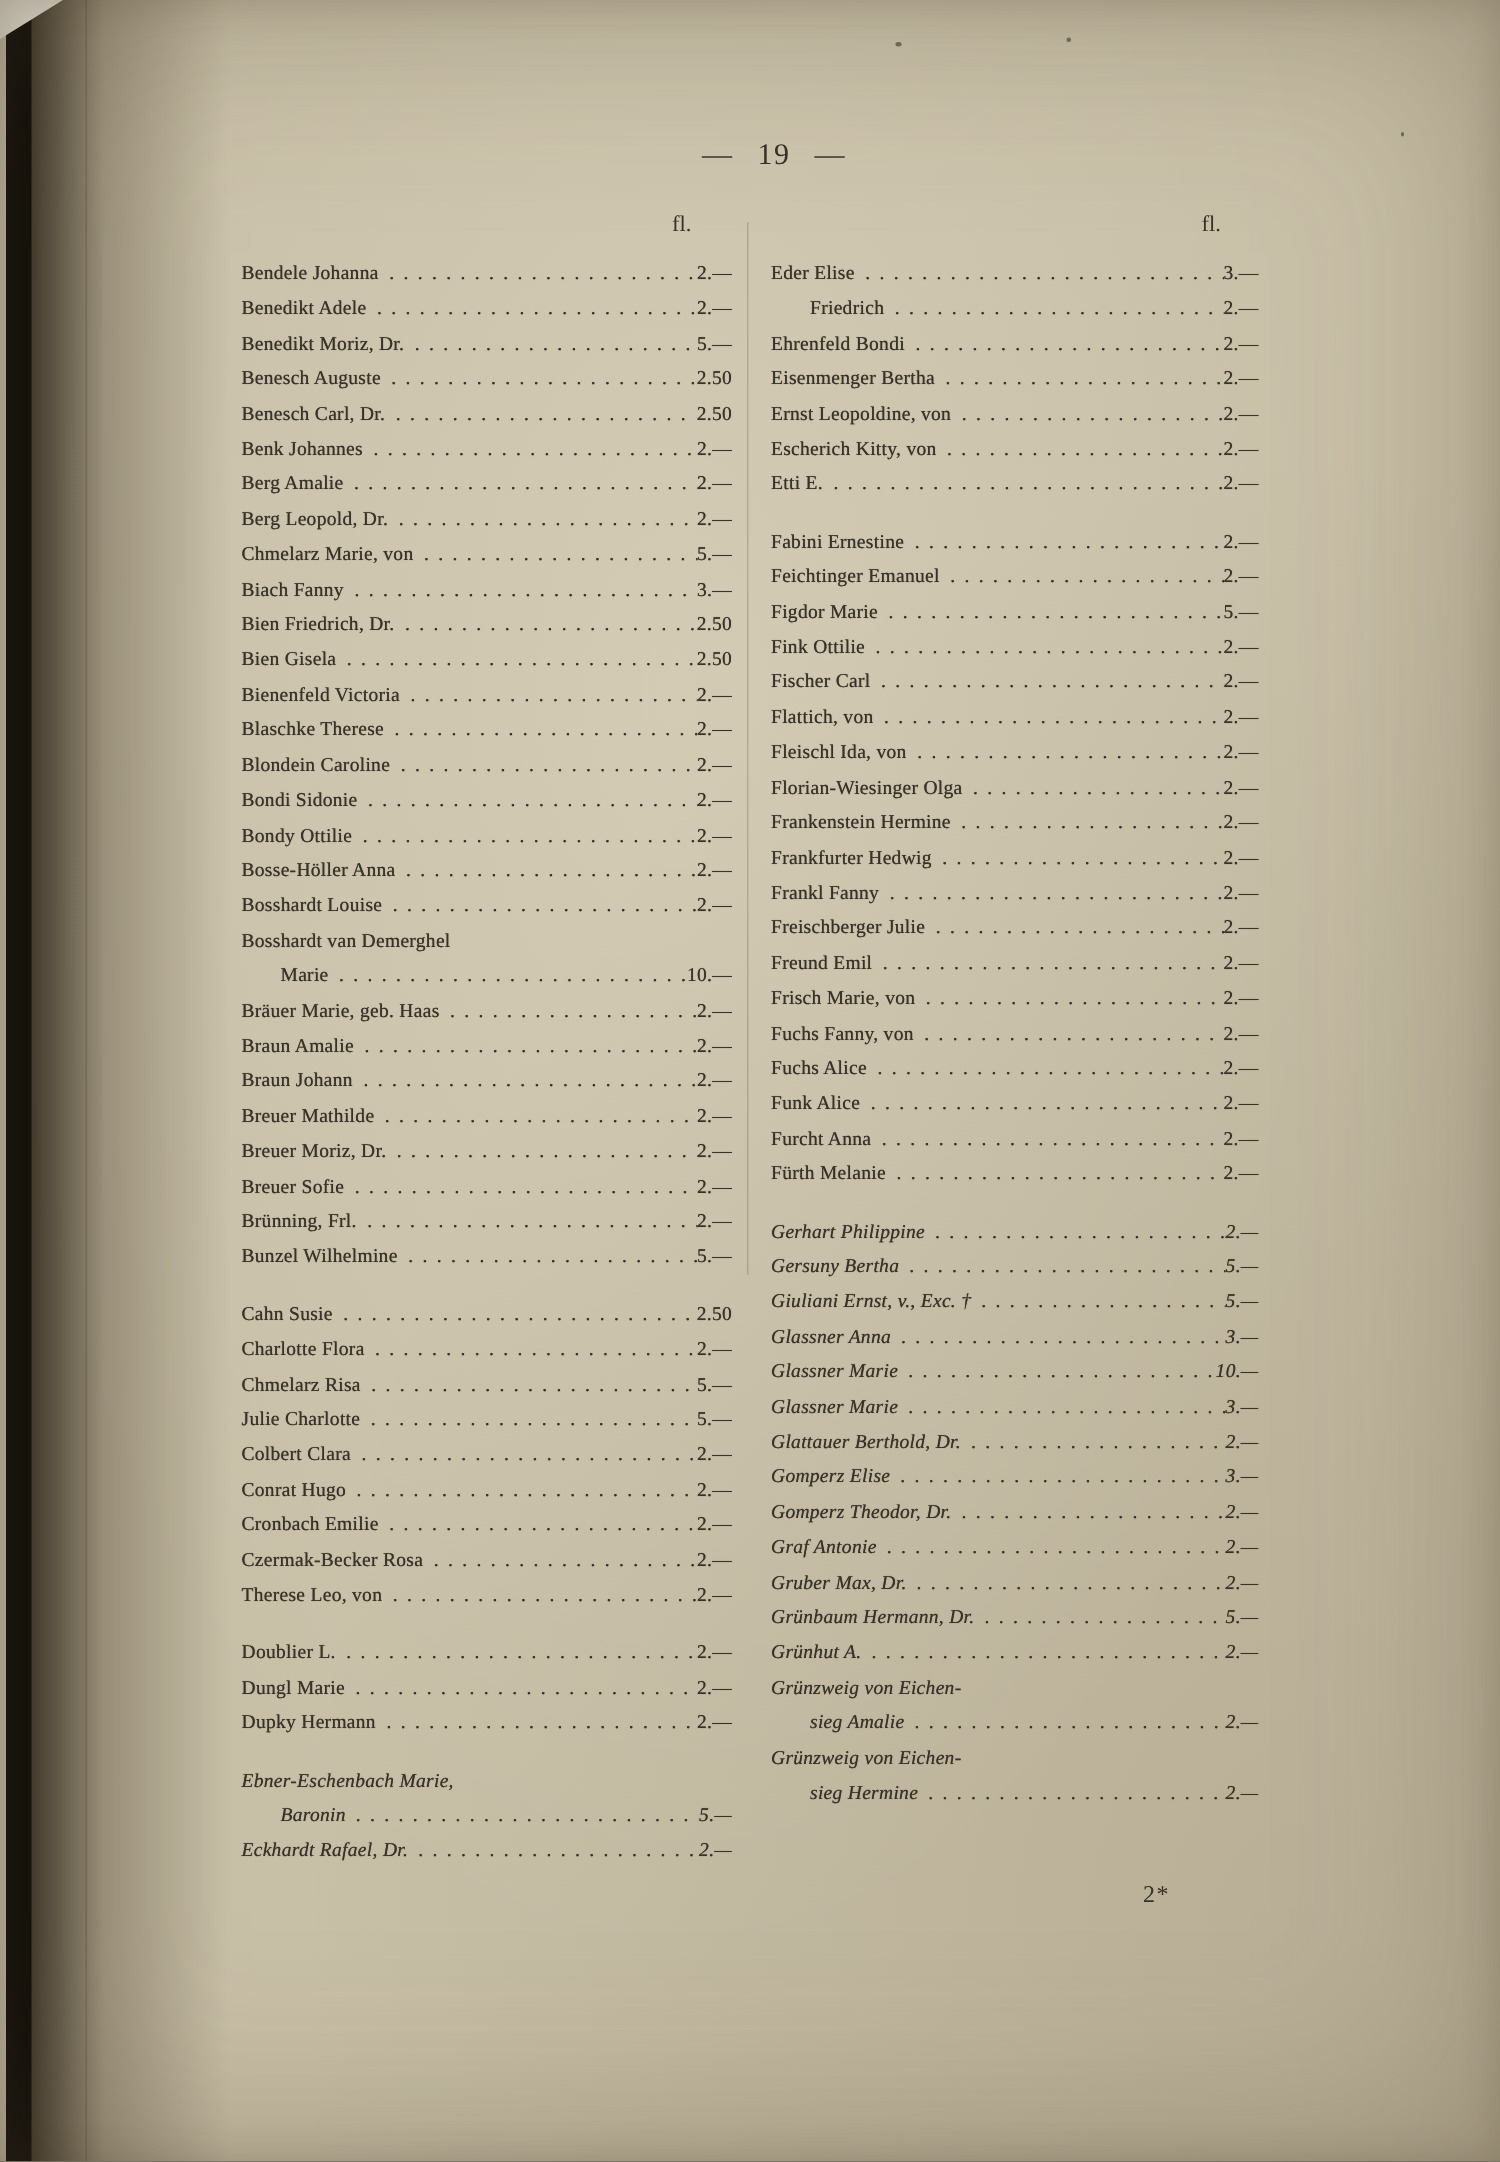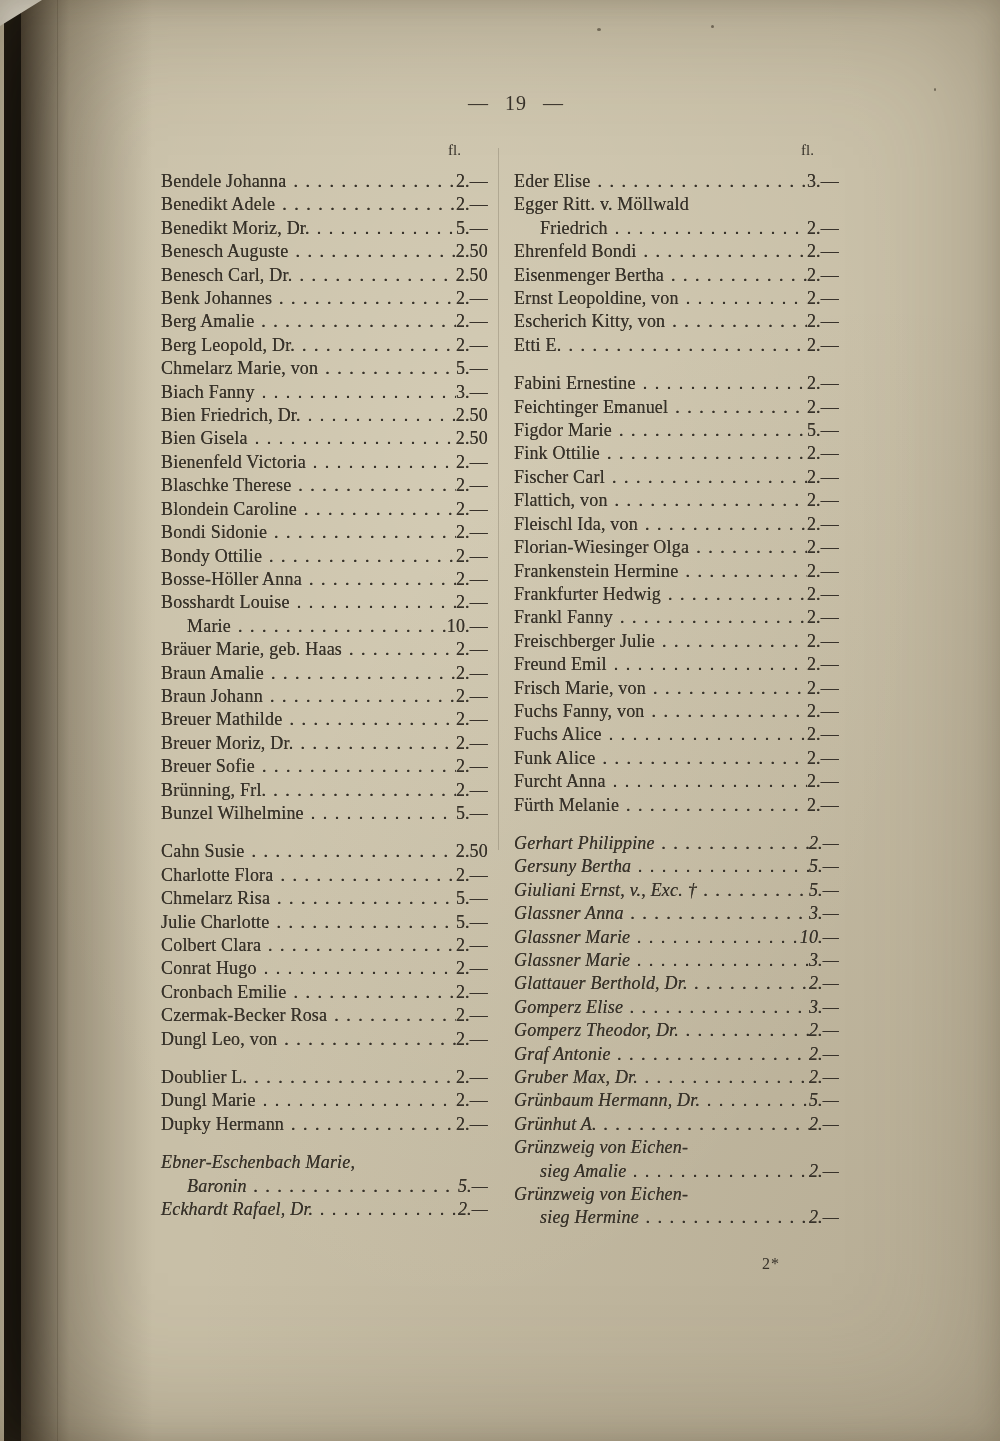--- a/index.html
+++ b/index.html
@@ -35,21 +35,21 @@
   .page-number {
     position:absolute; top:92px; left:16px; width:1000px; text-align:center; z-index:5;
     font-size:20px; letter-spacing:1px; word-spacing:10px;
   }
   .fl-header { position:absolute; font-size:15px; z-index:5; }
   .fl-left  { left:448px; top:142px; }
   .fl-right { left:801px; top:142px; }
 
   .column {
     position:absolute; top:170px; z-index:5;
-    font-size:18px; line-height:23.4px; letter-spacing:0.2px;
+    font-size:13px; line-height:23.4px; letter-spacing:0.2px;
     text-shadow:0 0 0.5px rgba(55,48,38,0.85);
   }
   .col-left  { left:161px; width:327px; }
   .col-right { left:514px; width:325px; }
 
   .group { margin-bottom:15px; }
   .group:last-child { margin-bottom:0;font-style:italic; }
 
   .line1 { white-space:nowrap; }
   .main-line { display:flex; align-items:baseline; }
@@ -250,20 +250,21 @@
   <div class="entry">
 
     <div class="main-line">
       <span class="name">Bosshardt Louise</span>
       <span class="leader">. . . . . . . . . . . . . . . . . . . . . . . . . . . . . . . . . . . . . . . . . . . . . . . . </span>
       <span class="amount">2.—</span>
     </div>
   </div>
 
   <div class="entry">
+    <div class="line1">Bosshardt van Demerghel</div>
     <div class="main-line indent">
       <span class="name">Marie</span>
       <span class="leader">. . . . . . . . . . . . . . . . . . . . . . . . . . . . . . . . . . . . . . . . . . . . . . . . </span>
       <span class="amount">10.—</span>
     </div>
   </div>
 
   <div class="entry">
 
     <div class="main-line">
@@ -405,21 +406,21 @@
     <div class="main-line">
       <span class="name">Czermak-Becker Rosa</span>
       <span class="leader">. . . . . . . . . . . . . . . . . . . . . . . . . . . . . . . . . . . . . . . . . . . . . . . . </span>
       <span class="amount">2.—</span>
     </div>
   </div>
 
   <div class="entry">
 
     <div class="main-line">
-      <span class="name">Dungl Leo, von</span>
+      <span class="name">Therese Leo, von</span>
       <span class="leader">. . . . . . . . . . . . . . . . . . . . . . . . . . . . . . . . . . . . . . . . . . . . . . . . </span>
       <span class="amount">2.—</span>
     </div>
   </div>
 </div>
       <div class="group">
   <div class="entry">
 
     <div class="main-line">
       <span class="name">Doublier L.</span>
@@ -471,21 +472,20 @@
   <div class="entry">
 
     <div class="main-line">
       <span class="name">Eder Elise</span>
       <span class="leader">. . . . . . . . . . . . . . . . . . . . . . . . . . . . . . . . . . . . . . . . . . . . . . . . </span>
       <span class="amount">3.—</span>
     </div>
   </div>
 
   <div class="entry">
-    <div class="line1">Egger Ritt. v. Möllwald</div>
     <div class="main-line indent">
       <span class="name">Friedrich</span>
       <span class="leader">. . . . . . . . . . . . . . . . . . . . . . . . . . . . . . . . . . . . . . . . . . . . . . . . </span>
       <span class="amount">2.—</span>
     </div>
   </div>
 
   <div class="entry">
 
     <div class="main-line">

